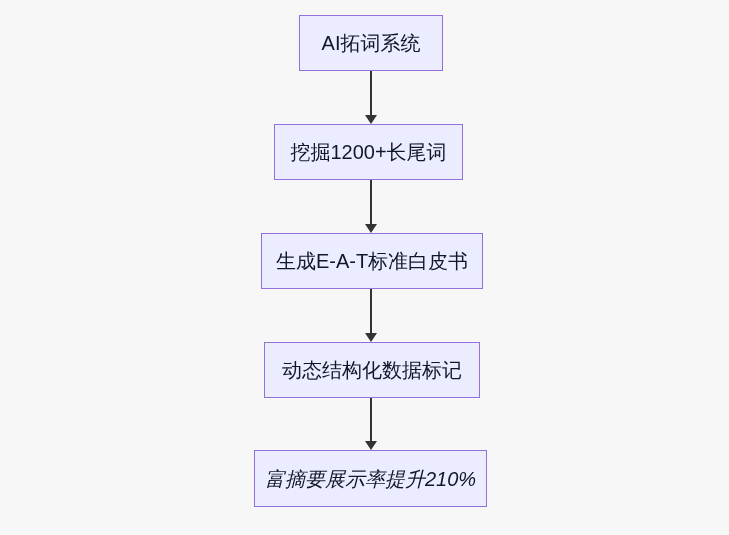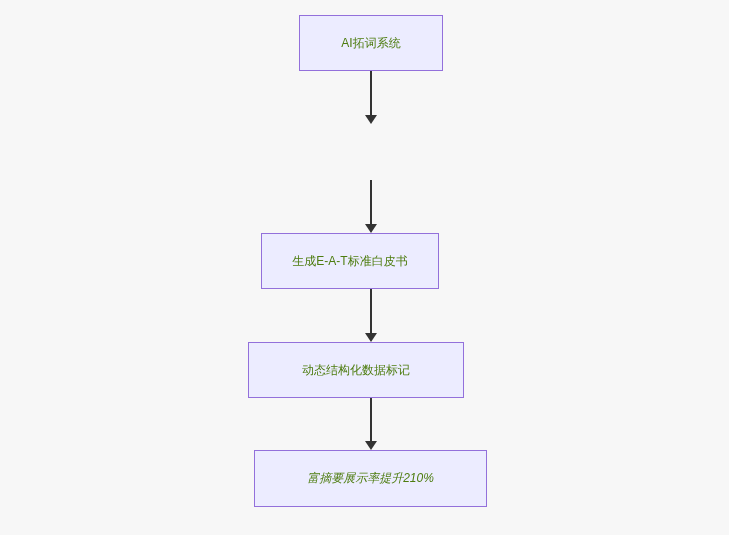--- a/index.html
+++ b/index.html
@@ -11,33 +11,33 @@
     position: relative;
     width: 729px;
     height: 535px;
     background: #f7f7f7;
     overflow: hidden;
   }
   .node {
     position: absolute;
     background: #ECECFF;
     border: 1px solid #9370DB;
-    color: #4d7c0f;
-    font-size: 12px;
+    color: #0f172a;
+    font-size: 20px;
     line-height: 1.2;
     display: flex;
     align-items: center;
     justify-content: center;
-    text-align: left;
+    text-align: center;
     box-sizing: border-box;
   }
   .node-1 { left: 299px; top: 15px;  width: 144px; height: 56px; }
   .node-2 { left: 274px; top: 124px; width: 189px; height: 56px; }
-  .node-3 { left: 261px; top: 233px; width: 178px; height: 56px; }
-  .node-4 { left: 248px; top: 342px; width: 216px; height: 56px; }
+  .node-3 { left: 261px; top: 233px; width: 222px; height: 56px; }
+  .node-4 { left: 264px; top: 342px; width: 216px; height: 56px; }
   .node-5 { left: 254px; top: 450px; width: 233px; height: 57px; font-style: italic; }
   .arrow {
     position: absolute;
     width: 12px;
     display: flex;
     flex-direction: column;
     align-items: center;
   }
   .arrow-1 { left: 365px; top: 71px;  height: 53px; }
   .arrow-2 { left: 365px; top: 180px; height: 53px; }
@@ -64,20 +64,23 @@
 
   <div class="node node-1">
     <span>AI拓词系统</span>
   </div>
 
   <div class="arrow arrow-1">
     <div class="arrow-line"></div>
     <div class="arrow-head"></div>
   </div>
 
+  <div class="node node-2">
+    <span>挖掘1200+长尾词</span>
+  </div>
 
   <div class="arrow arrow-2">
     <div class="arrow-line"></div>
     <div class="arrow-head"></div>
   </div>
 
   <div class="node node-3">
     <span>生成E-A-T标准白皮书</span>
   </div>
 

